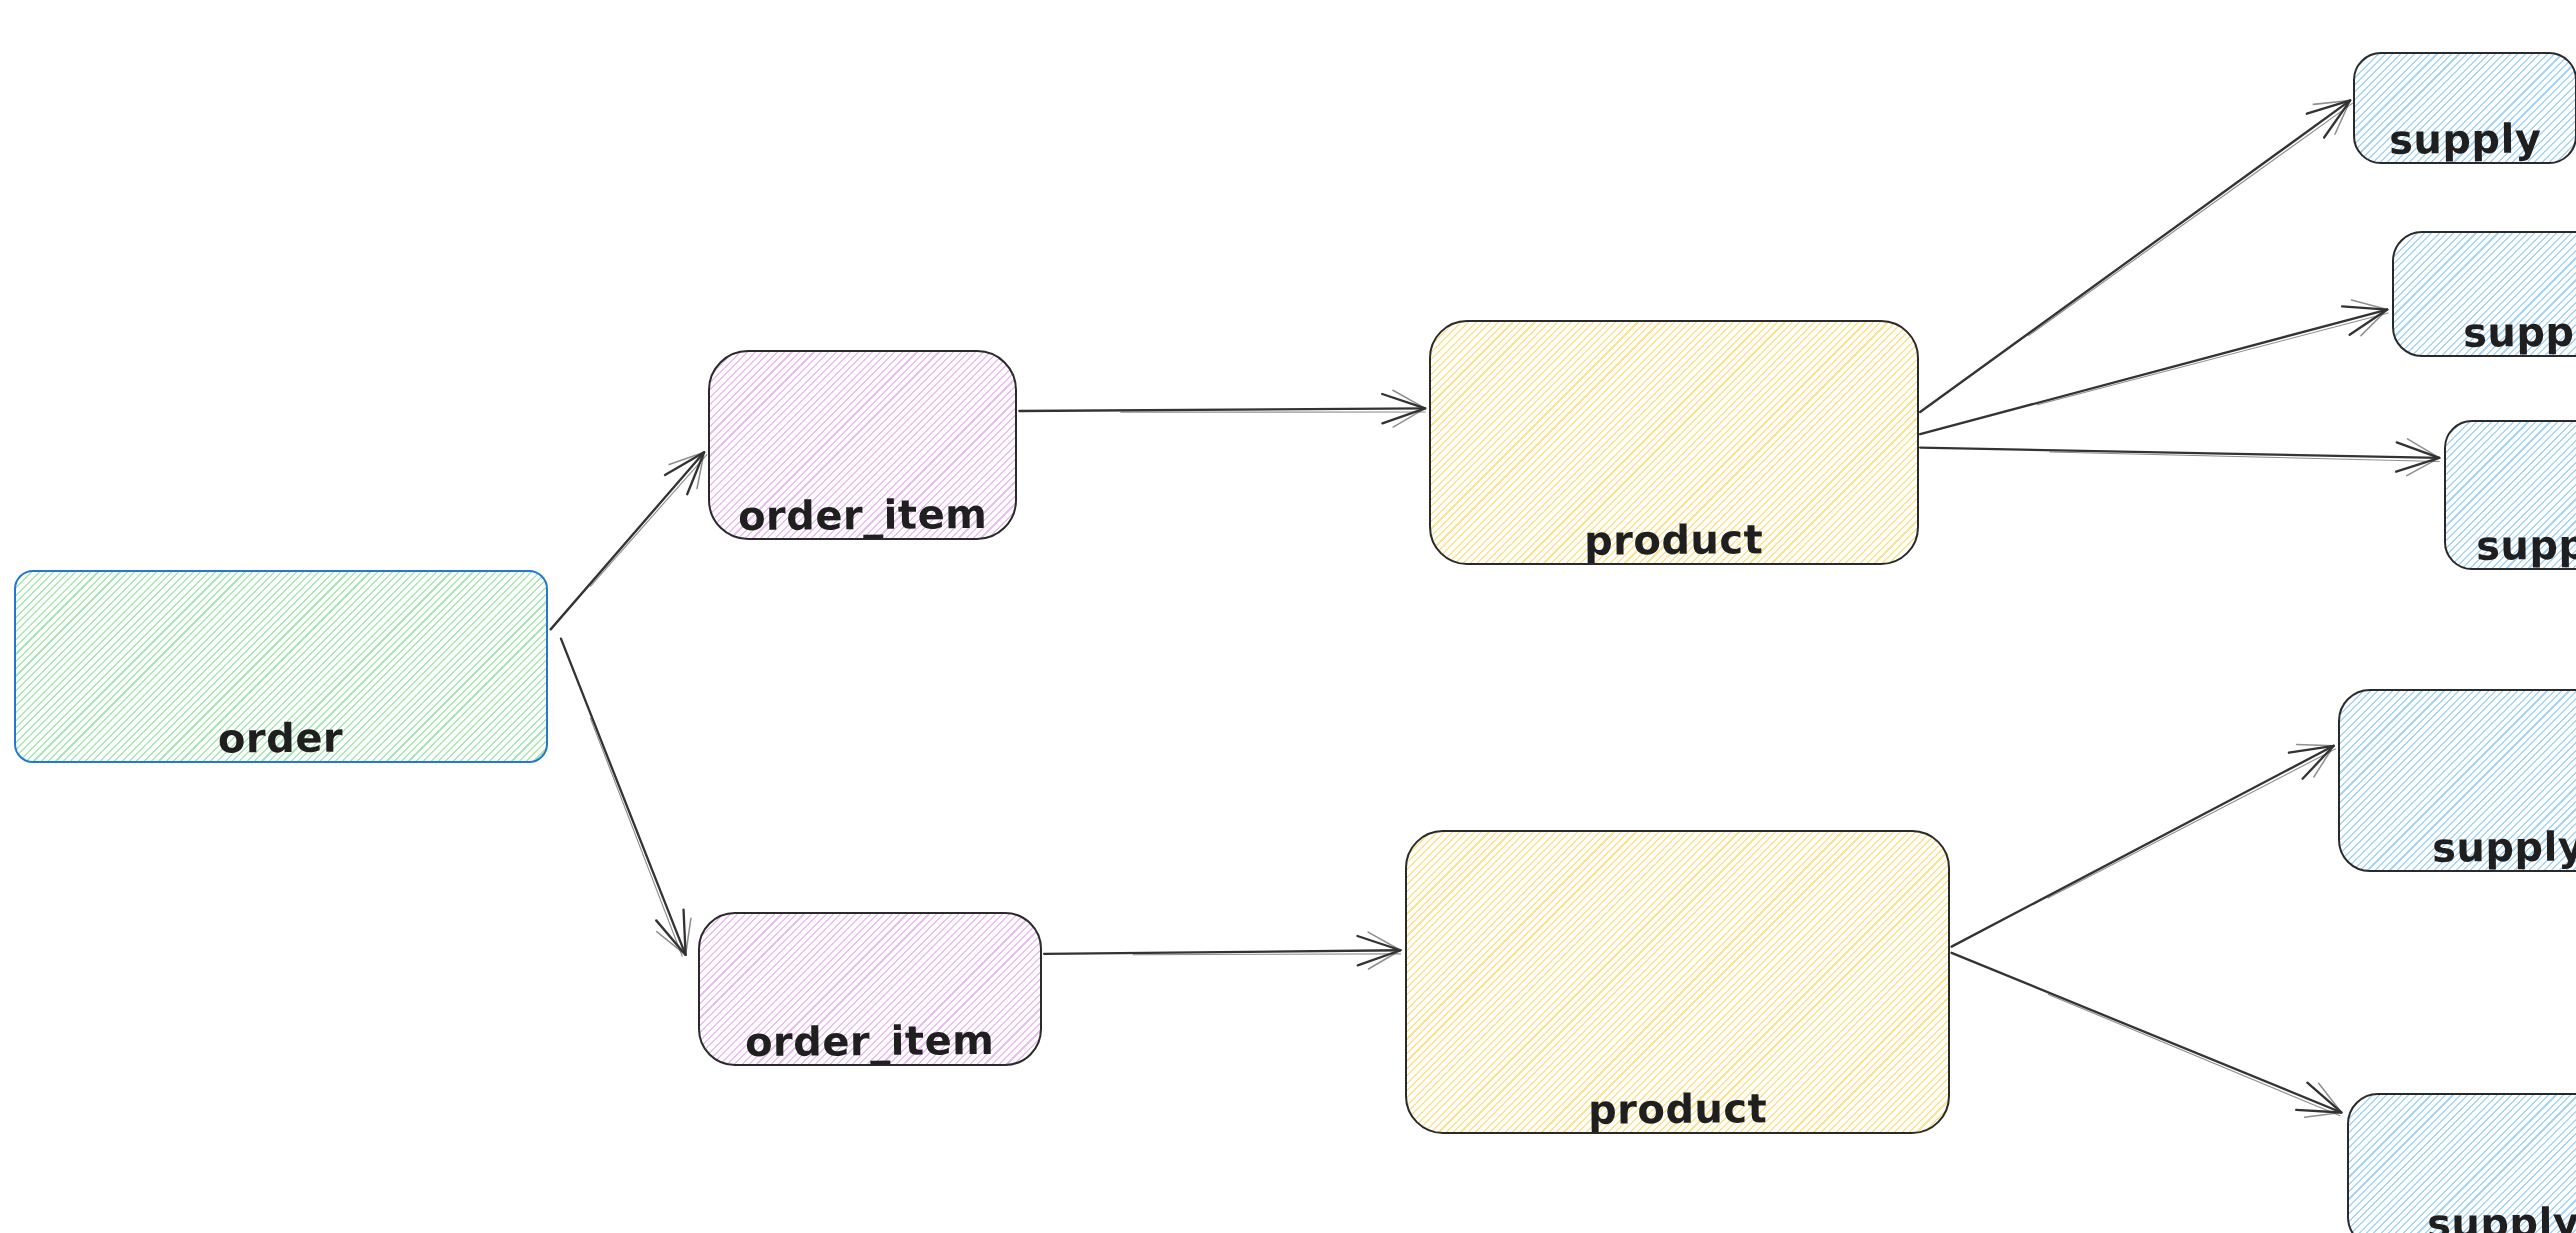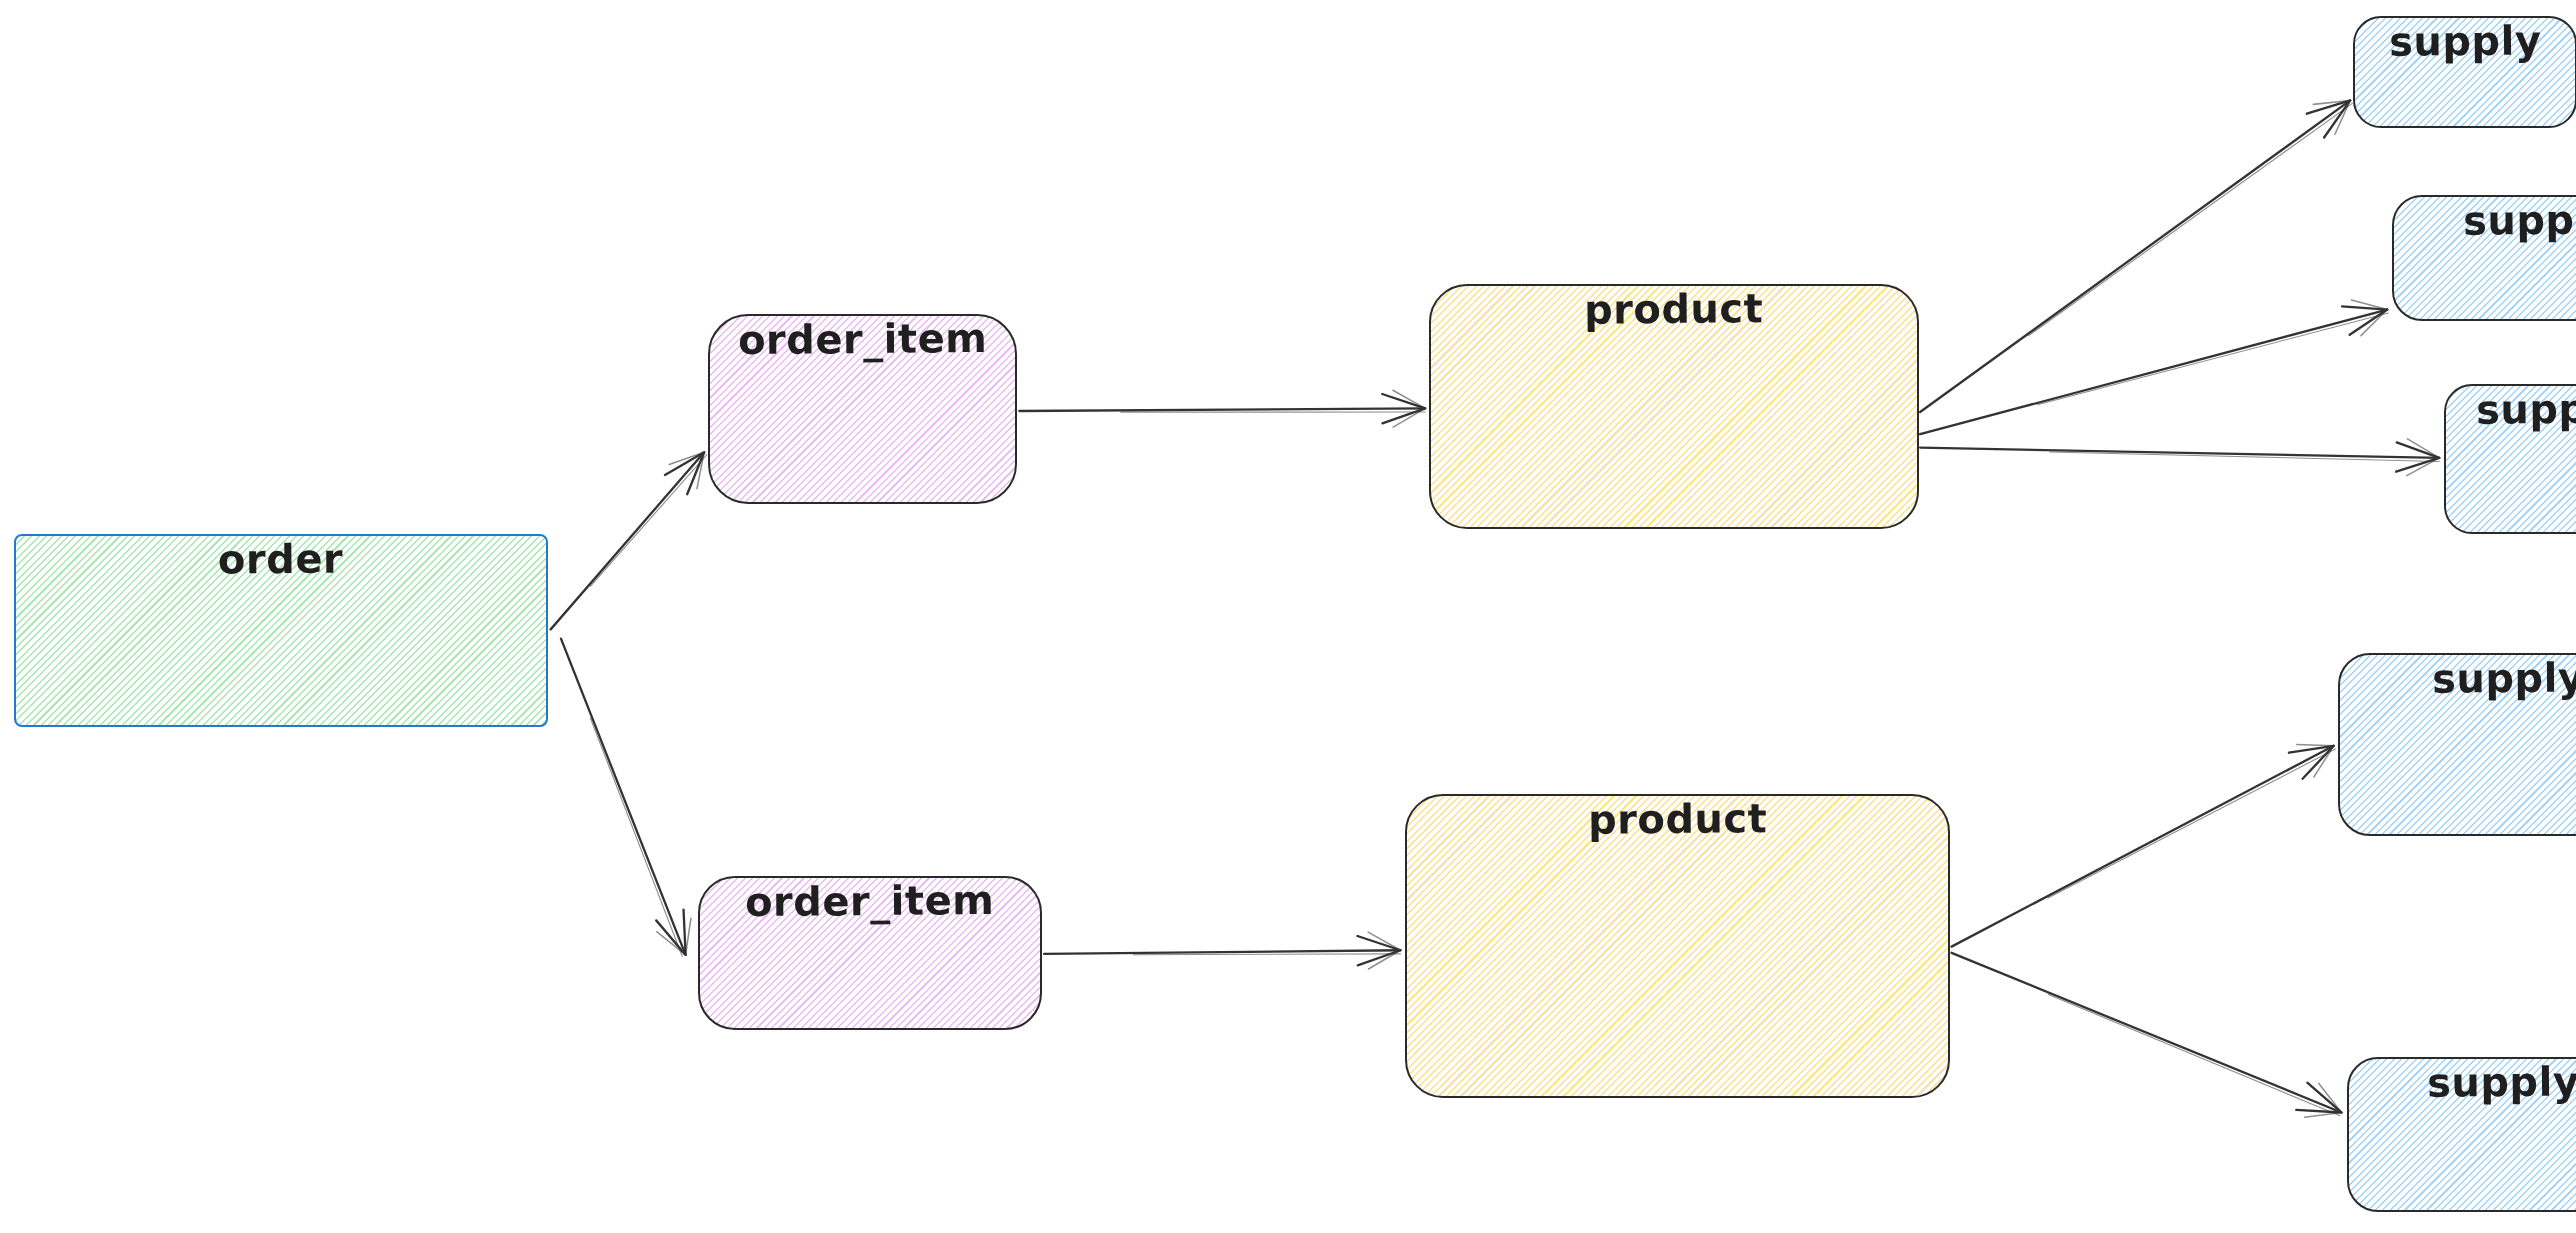--- a/index.html
+++ b/index.html
@@ -28,25 +28,26 @@
     left: 0;
     top: 0;
     width: 100%;
     height: 100%;
     z-index: 2;
   }
   .node {
     position: absolute;
     box-sizing: border-box;
     display: flex;
-    align-items: flex-start;
+    align-items: flex-end;
     justify-content: center;
     border-style: solid;
     border-width: 2.6px;
     background-color: #ffffff;
+    margin-top: 36px;
   }
   .node-label {
     font-size: 40px;
     font-weight: 600;
     color: #1f1f1f;
     letter-spacing: 0.5px;
     white-space: nowrap;
     transform: rotate(-0.5deg);
   }
   .edge-line {
@@ -128,21 +129,21 @@
         <path d="M 4491.336169443946 1508.7380293286897 L 4530 1448 L 4458.046852502818 1445.4029699176203" class="edge-head faint"></path>
       </g>
       <g>
         <line x1="3788" y1="1850" x2="4545" y2="2160" class="edge-line"></line>
         <line x1="3975.9236189101107" y1="1930.7389370485366" x2="4542.347237820221" y2="2166.4778740970733" class="edge-sketch"></line>
         <path d="M 4457.1514570234685 2154.83923485319 L 4545 2160 L 4478.764485580764 2102.061613505214" class="edge-head"></path>
         <path d="M 4473.6199382825225 2169.427979062825 L 4545 2160 L 4500.735237797945 2103.2141670203255" class="edge-head faint"></path>
       </g>
     </svg>
   <div class="nodes" id="nodes">
-      <div class="node" style="left: 14px; top: 534px; width: 534px; height: 193px; border-color: rgb(36, 120, 207); border-radius: 8px; background-image: repeating-linear-gradient(135deg, rgb(169, 233, 180) 0px, rgb(169, 233, 180) 1.5px, transparent 1.5px, transparent 5.2px);">
+      <div class="node" style="left: 14px; top: 534px; width: 534px; height: 193px; border-color: rgb(36, 120, 207); border-radius: 19px; background-image: repeating-linear-gradient(135deg, rgb(169, 233, 180) 0px, rgb(169, 233, 180) 1.5px, transparent 1.5px, transparent 5.2px);">
         <span class="node-label">order</span>
       </div>
       <div class="node" style="left: 708px; top: 314px; width: 309px; height: 190px; border-color: rgb(42, 42, 42); border-radius: 40px; background-image: repeating-linear-gradient(135deg, rgb(237, 189, 245) 0px, rgb(237, 189, 245) 1.5px, transparent 1.5px, transparent 5.2px);">
         <span class="node-label">order_item</span>
       </div>
       <div class="node" style="left: 698px; top: 876px; width: 344px; height: 154px; border-color: rgb(42, 42, 42); border-radius: 37px; background-image: repeating-linear-gradient(135deg, rgb(237, 189, 245) 0px, rgb(237, 189, 245) 1.5px, transparent 1.5px, transparent 5.2px);">
         <span class="node-label">order_item</span>
       </div>
       <div class="node" style="left: 1429px; top: 284px; width: 490px; height: 245px; border-color: rgb(42, 42, 42); border-radius: 38px; background-image: repeating-linear-gradient(135deg, rgb(255, 227, 140) 0px, rgb(255, 227, 140) 1.5px, transparent 1.5px, transparent 5.2px);">
         <span class="node-label">product</span>

